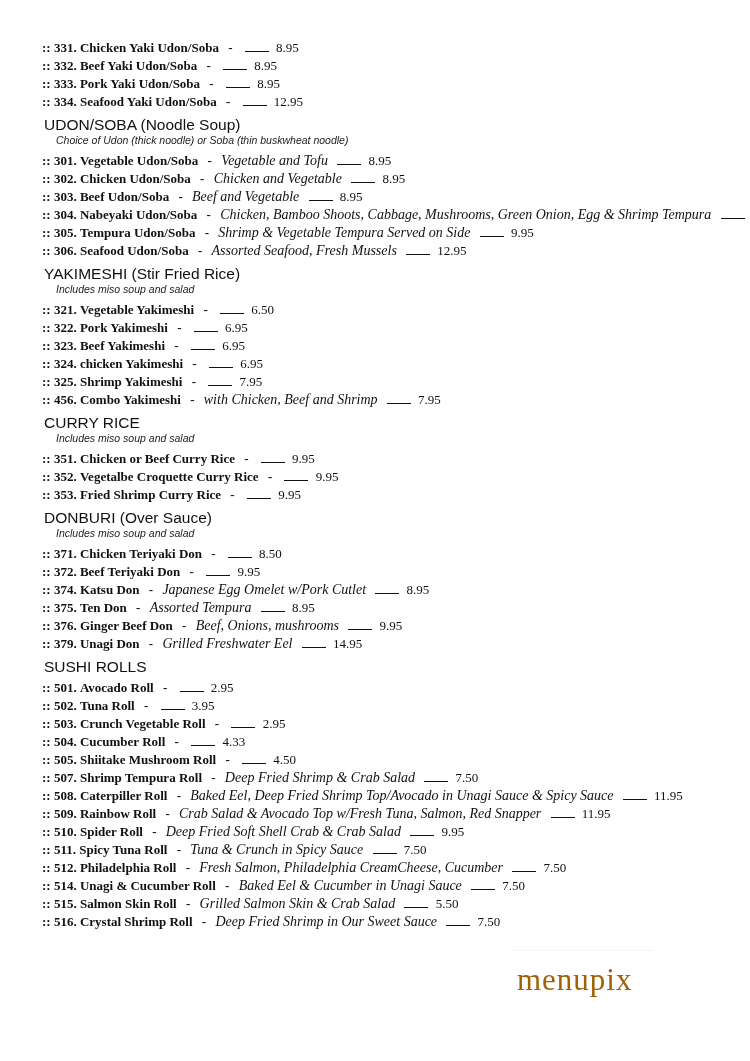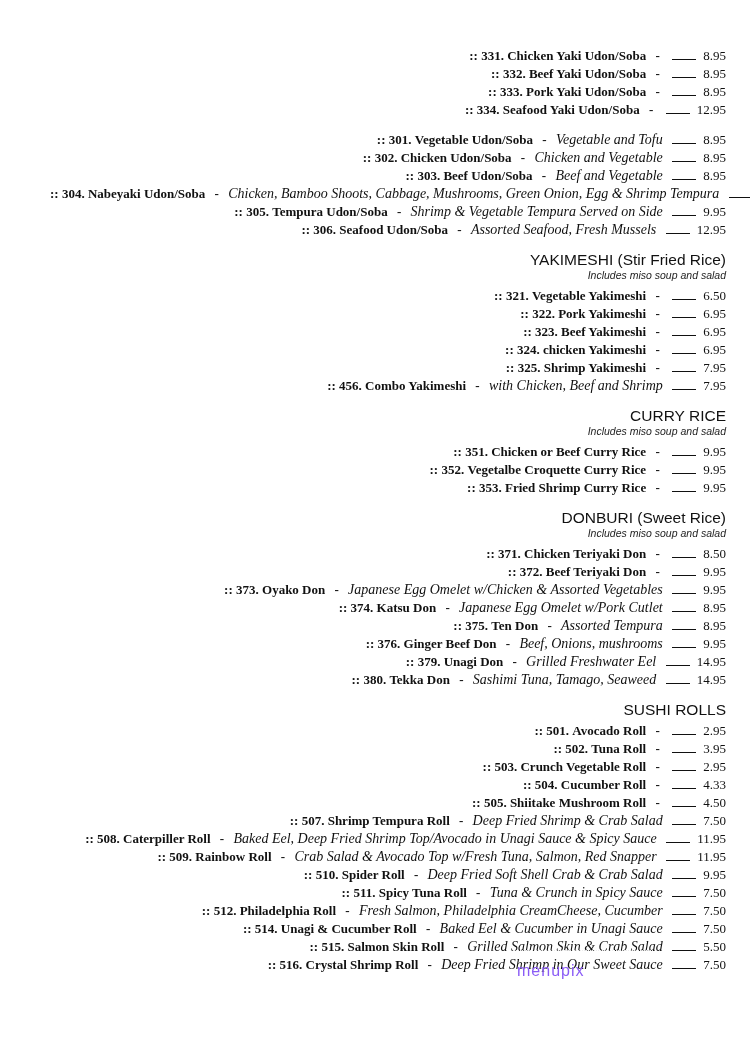--- a/index.html
+++ b/index.html
@@ -1,18 +1,18 @@
 <!DOCTYPE html>
 <html><head>
 <meta charset="utf-8">
 <style>
   html, body { margin: 0; padding: 0; background: #ffffff; }
   body { width: 750px; height: 1061px; position: relative; overflow: hidden; color: #111; }
   .page { position: absolute; left: 38px; top: 35px; width: 700px; }
-  .section { margin: 12px; text-align: right; }
+  .section { margin: 4px; }
   .section-title {
     font-family: "Liberation Sans", sans-serif;
     font-size: 15.5px; line-height: 18px; color: #111;
     margin: 5px 0 0 2px; letter-spacing: 0;
   }
   .section-sub {
     font-family: "Liberation Sans", sans-serif;
     font-style: italic; font-size: 10.5px; line-height: 13px;
     color: #222; margin: 0 0 5px 14px;
   }
@@ -21,22 +21,22 @@
     font-family: "Liberation Serif", serif;
     font-size: 13px; line-height: 18px; height: 18px; white-space: nowrap;
   }
   .item .prefix, .item .num, .item .name { font-weight: bold; }
   .item .dash { font-weight: bold; margin: 0 6px 0 6px; }
   .item .desc { font-style: italic; font-size: 14px; margin-right: 3px; }
   .item .blank { display: inline-block; width: 24px; border-bottom: 1px solid #111; height: 11px; margin: 0 4px 0 3px; vertical-align: baseline; }
   .item .price { font-weight: normal; }
   .watermark {
     position: absolute; left: 517px; top: 962px;
-    font-family: Liberation Sans, sans-serif; font-size: 16px;
-    color: #8b5cf6; letter-spacing: 1px; font-weight: 200;
+    font-family: Liberation Serif, serif; font-size: 31px;
+    color: #a16207; letter-spacing: 1px; font-weight: 200;
   }
   .watermark-dots {
     position: absolute; left: 513px; top: 950px; width: 140px; height: 1px;
     border-top: 1px dotted #ececec;
   }
 </style>
 </head>
 <body>
 
 <div class="page" id="menu-root">
@@ -75,20 +75,22 @@
     <span class="num">334.</span>
     <span class="name">Seafood Yaki Udon/Soba</span>
     <span class="dash">-</span>
     
     <span class="blank"></span>
     <span class="price">12.95</span>
   </div>
       </div>
   </div>
     <div class="section">
+    <div class="section-title">UDON/SOBA (Noodle Soup)</div>
+    <div class="section-sub">Choice of Udon (thick noodle) or Soba (thin buskwheat noodle)</div>
     <div class="items">
         <div class="item">
     <span class="prefix">::</span>
     <span class="num">301.</span>
     <span class="name">Vegetable Udon/Soba</span>
     <span class="dash">-</span>
     <span class="desc">Vegetable and Tofu</span>
     <span class="blank"></span>
     <span class="price">8.95</span>
   </div>
@@ -226,21 +228,21 @@
     <span class="num">353.</span>
     <span class="name">Fried Shrimp Curry Rice</span>
     <span class="dash">-</span>
     
     <span class="blank"></span>
     <span class="price">9.95</span>
   </div>
       </div>
   </div>
     <div class="section">
-    <div class="section-title">DONBURI (Sweet Rice)</div>
+    <div class="section-title">DONBURI (Over Sauce)</div>
     <div class="section-sub">Includes miso soup and salad</div>
     <div class="items">
         <div class="item">
     <span class="prefix">::</span>
     <span class="num">371.</span>
     <span class="name">Chicken Teriyaki Don</span>
     <span class="dash">-</span>
     
     <span class="blank"></span>
     <span class="price">8.50</span>
@@ -249,29 +251,20 @@
     <span class="prefix">::</span>
     <span class="num">372.</span>
     <span class="name">Beef Teriyaki Don</span>
     <span class="dash">-</span>
     
     <span class="blank"></span>
     <span class="price">9.95</span>
   </div>
         <div class="item">
     <span class="prefix">::</span>
-    <span class="num">373.</span>
-    <span class="name">Oyako Don</span>
-    <span class="dash">-</span>
-    <span class="desc">Japanese Egg Omelet w/Chicken &amp; Assorted Vegetables</span>
-    <span class="blank"></span>
-    <span class="price">9.95</span>
-  </div>
-        <div class="item">
-    <span class="prefix">::</span>
     <span class="num">374.</span>
     <span class="name">Katsu Don</span>
     <span class="dash">-</span>
     <span class="desc">Japanese Egg Omelet w/Pork Cutlet</span>
     <span class="blank"></span>
     <span class="price">8.95</span>
   </div>
         <div class="item">
     <span class="prefix">::</span>
     <span class="num">375.</span>
@@ -289,29 +282,20 @@
     <span class="desc">Beef, Onions, mushrooms</span>
     <span class="blank"></span>
     <span class="price">9.95</span>
   </div>
         <div class="item">
     <span class="prefix">::</span>
     <span class="num">379.</span>
     <span class="name">Unagi Don</span>
     <span class="dash">-</span>
     <span class="desc">Grilled Freshwater Eel</span>
-    <span class="blank"></span>
-    <span class="price">14.95</span>
-  </div>
-        <div class="item">
-    <span class="prefix">::</span>
-    <span class="num">380.</span>
-    <span class="name">Tekka Don</span>
-    <span class="dash">-</span>
-    <span class="desc">Sashimi Tuna, Tamago, Seaweed</span>
     <span class="blank"></span>
     <span class="price">14.95</span>
   </div>
       </div>
   </div>
     <div class="section">
     <div class="section-title nosub">SUSHI ROLLS</div>
 
     <div class="items">
         <div class="item">

